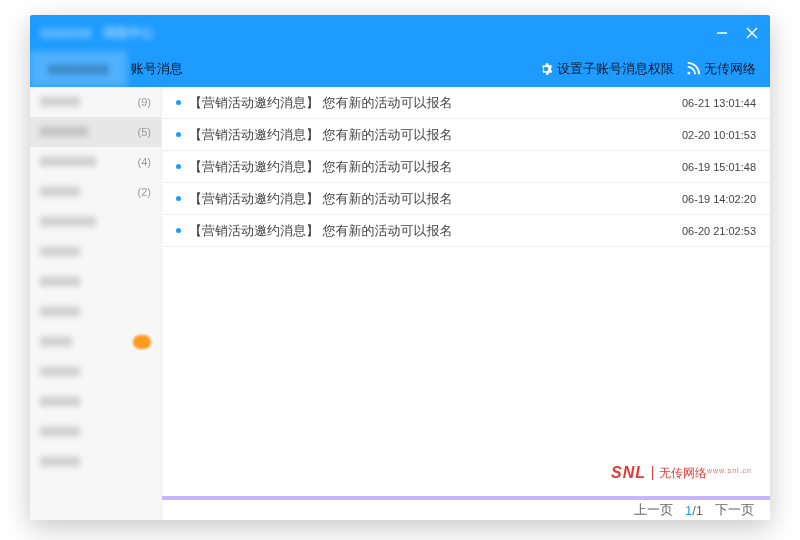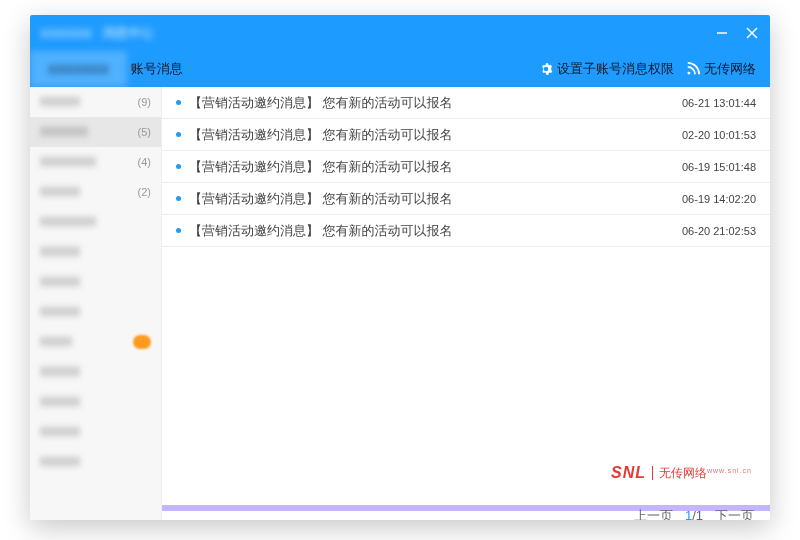--- a/index.html
+++ b/index.html
@@ -121,27 +121,27 @@
     right:18px; bottom:38px;
     display:flex;align-items:center;gap:6px;
     color:#e53935;
     font-size:12px;
   }
   .brand .snl { font-weight:700; font-size:16px; letter-spacing:1px; font-style:italic;}
   .brand .sep { width:1px;height:14px;background:#e53935; }
   .brand .sub { display:flex;line-height:1; }
   .brand .sub2 { font-size:7px; color:#e57373; letter-spacing:1px; }
   .pager {
-    height:15px;
+    height:24px;
     display:flex;align-items:center;justify-content:flex-end;
     gap:12px;
     padding:0 16px;
     font-size:13px;
     color:#666;
-    border-top:6px solid #c4b5fd;
+    border-top:4px solid #c4b5fd;
   }
   .pager .btn { cursor:pointer; }
   .pager .cur { color:#1e9bff; }
 </style>
 </head>
 <body>
 
 <div class="window">
 
   <div class="titlebar">

